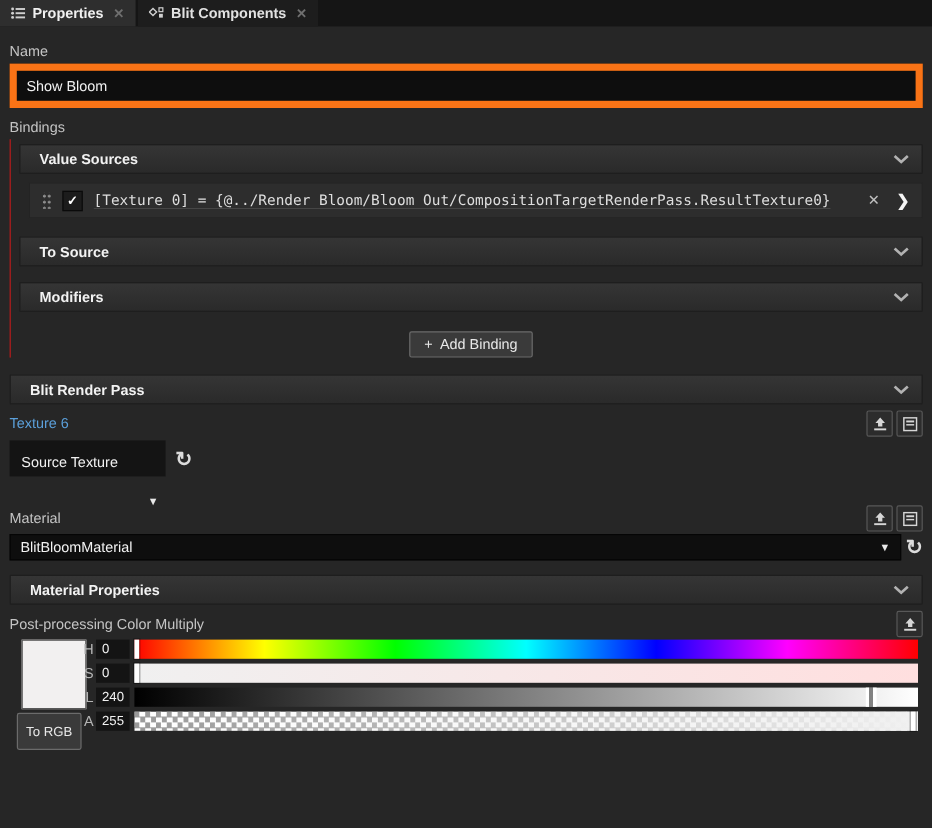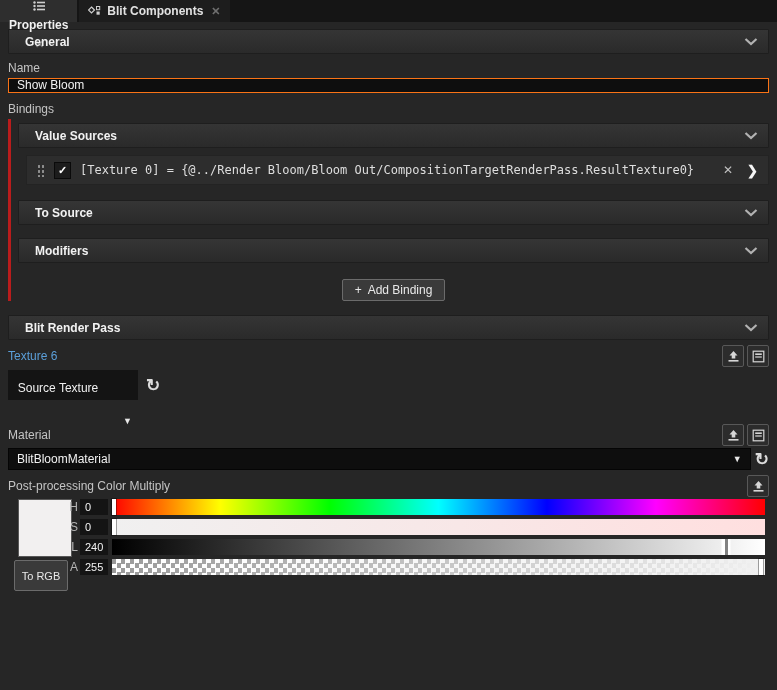--- a/index.html
+++ b/index.html
@@ -7,45 +7,45 @@
   body {
     background:#262626;
     font-family:"Liberation Sans", sans-serif;
     font-size:12px;
     color:#d8d8d8;
     overflow:hidden;
   }
   
   .tabbar { height:22px; background:#151515; display:flex; align-items:stretch; }
   .tab { display:flex; align-items:center; gap:6px; padding:0 9px; cursor:default; }
-  .tab.active { background:#2e2e2e;flex-direction:column; }
+  .tab.active { background:#2e2e2e; }
   .tab.inactive { background:#1d1d1d; margin-left:2px; }
   .tab .t-label { color:#f0f0f0; font-weight:bold; white-space:nowrap; }
   .tab.inactive .t-label { color:#e2e2e2; }
   .tab .t-close { color:#6f6f6f; font-size:11px; font-weight:bold; margin-left:2px; }
   .tab .t-icon { display:flex; align-items:center; }
 
   
   .content { padding:7px 8px 0 8px; }
   .sec-header {
     height:25px; background:linear-gradient(#353535,#2a2a2a);
     border:1px solid #1e1e1e; border-radius:1px;
     display:flex; align-items:center; padding:0 10px 0 16px;
   }
   .sec-header .sec-title { font-weight:bold; color:#f2f2f2; flex:1; }
   .chev { display:flex; align-items:center; }
 
   .lbl { color:#c4c4c4; margin:7px 0 3px 0; }
   .input {
-    height:15px; background:#0e0e0e; border:1px solid #f97316;
-    display:flex; align-items:flex-end; padding:0 8px; color:#f2f2f2;
-  }
-
-  
-  .grp { border-left:3px solid #b91c1c; padding:4px 0 0 7px; margin-top:2px; }
+    height:37px; background:#0e0e0e; border:6px solid #f97316;
+    display:flex; align-items:center; padding:0 8px; color:#f2f2f2;
+  }
+
+  
+  .grp { border-left:1px solid #b91c1c; padding:4px 0 0 7px; margin-top:2px; }
   .binding-row {
     margin:7px 0 13px 8px; height:30px; background:#2d2d2d; border:1px solid #232323;
     display:flex; align-items:center; padding:0 8px 0 10px; gap:9px;
   }
   .drag-dots {
     width:8px; height:14px;
     background-image:radial-gradient(circle,#8f8f8f 1.1px,transparent 1.4px);
     background-size:4px 5px; background-position:0 1px;
   }
   .cbox {
@@ -180,28 +180,20 @@
         <rect x="8.5" y="6.5" width="3.2" height="3.2" fill="#cfcfcf"></rect>
       </svg>
     </span>
     <span class="t-label">Blit Components</span>
     <span class="t-close">✕</span>
   </div>
 </div>
 
 <div class="content">
 
-  <div class="sec-header">
-    <span class="sec-title">General</span>
-    <span class="chev">
-      <svg width="14" height="8" viewBox="0 0 14 8">
-          <polyline points="1.5,1 7,6 12.5,1" fill="none" stroke="#b2b2b2" stroke-width="2.2"></polyline>
-        </svg>
-    </span>
-  </div>
 
   <div class="lbl">Name</div>
   <div class="input">
     <span>Show Bloom</span>
   </div>
 
   <div class="lbl" style="margin-top:9px">Bindings</div>
 
   <div class="grp">
     <div class="sec-header">
@@ -301,20 +293,28 @@
   </div>
 
   <div class="dd-row">
     <div class="dropdown">
       <span>BlitBloomMaterial</span>
       <span class="dd-arrow">▼</span>
     </div>
     <span class="refresh">↻</span>
   </div>
 
+  <div class="sec-header" style="margin-top:12px">
+    <span class="sec-title">Material Properties</span>
+    <span class="chev">
+      <svg width="14" height="8" viewBox="0 0 14 8">
+          <polyline points="1.5,1 7,6 12.5,1" fill="none" stroke="#b2b2b2" stroke-width="2.2"></polyline>
+        </svg>
+    </span>
+  </div>
 
   <div class="label-row">
     <span class="lbl">Post-processing Color Multiply</span>
     <span class="spacer"></span>
     <span class="icon-btn">
       <svg width="13" height="13" viewBox="0 0 13 13">
         <path d="M6.5 1 L10.5 5.5 H8.3 V8.5 H4.7 V5.5 H2.5 Z" fill="#d6d6d6"></path>
         <rect x="1.5" y="10" width="10" height="1.6" fill="#d6d6d6"></rect>
       </svg>
     </span>

